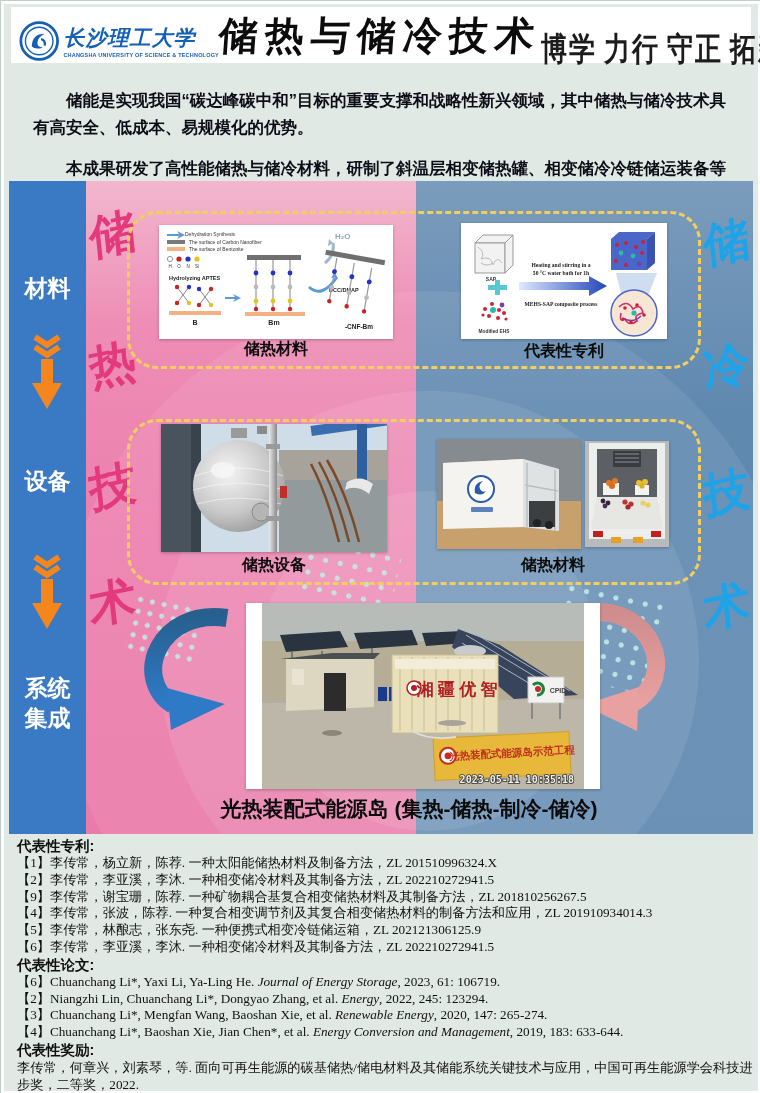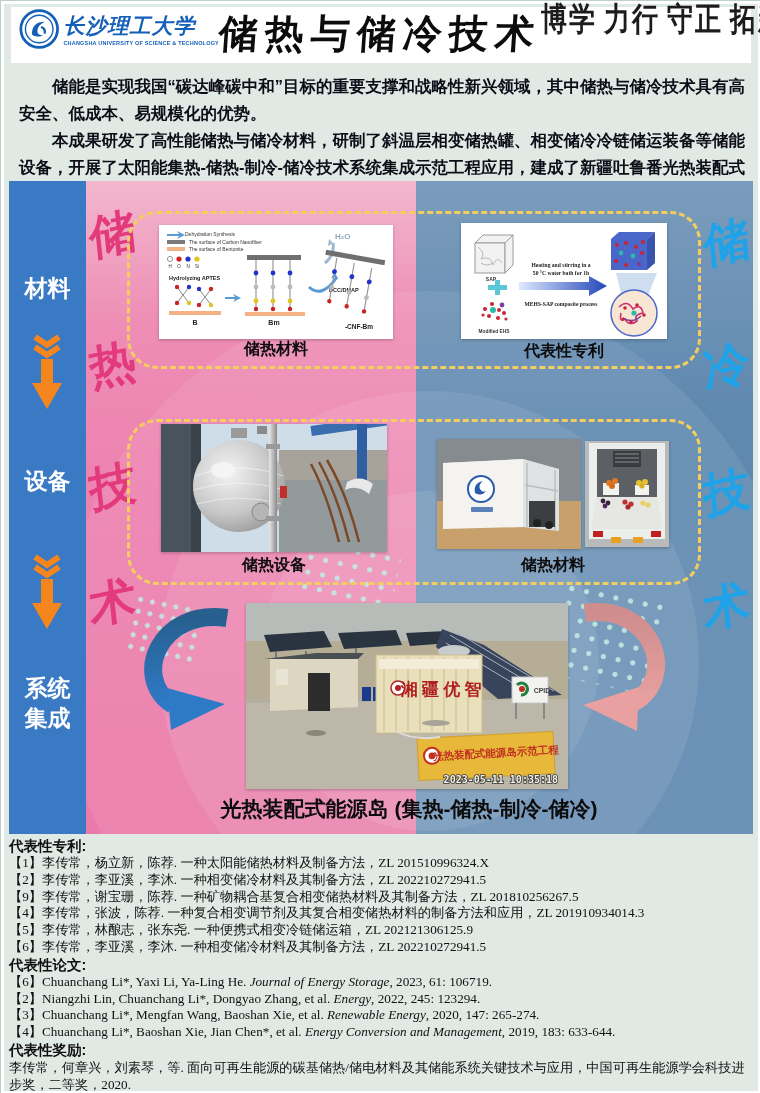--- a/index.html
+++ b/index.html
@@ -1,33 +1,33 @@
 <!DOCTYPE html>
 <html><head>
 <meta charset="utf-8">
 <style>
   html,body{margin:0;padding:0;background:#eef3f0;font-family:"Liberation Sans",sans-serif;}
   .poster{position:relative;width:760px;height:1093px;background:#e0e9e4;border:1px solid #bcd0c7;
           box-shadow:0 0 0 3px #fff inset;overflow:hidden;}
   
   .header{position:absolute;left:10px;top:6px;width:740px;height:56px;background:#fff;
-          display:flex;align-items:flex-start;}
+          display:flex;align-items:flex-end;}
   .logo{display:flex;align-items:center;gap:4px;padding-left:8px;width:200px;}
   .logo-txt .cn{font-size:21px;font-weight:900;font-style:italic;color:#1460b8;letter-spacing:1px;
                 font-family:"Liberation Serif",serif;white-space:nowrap;}
   .logo-txt .en{font-size:5.5px;font-weight:bold;color:#1460b8;letter-spacing:.2px;white-space:nowrap;}
   .ptitle{flex:1;text-align:center;font-size:39px;font-weight:900;color:#0c0c0c;letter-spacing:7px;
           font-family:"Liberation Serif",serif;transform:skewX(-4deg);white-space:nowrap;}
   .seals{display:flex;gap:7px;padding-right:14px;}
   .seal{font-size:26px;font-weight:900;color:#1c1c1c;line-height:26px;width:56px;text-align:center;
         font-family:"Liberation Serif",serif;transform:scaleY(1.25);letter-spacing:2px;}
   
   .intro{position:absolute;left:18px;top:72px;width:726px;color:#0d0d18;font-size:16.5px;
          font-weight:bold;line-height:27px;}
-  .intro p{margin:0;text-indent:2em;}
+  .intro p{margin:14px;text-indent:2em;}
   
   .main{position:absolute;left:8px;top:180px;width:744px;height:653px;overflow:hidden;}
   .bg-pink{position:absolute;left:77px;top:0;width:330px;height:100%;
            background:linear-gradient(180deg,#f2b7cd 0%,#ee8db5 22%,#ec7fae 55%,#ea7aa9 100%);}
   .bg-blue{position:absolute;left:407px;top:0;width:337px;height:100%;
            background:linear-gradient(180deg,#7b9cbc 0%,#6089b0 35%,#5f88b0 100%);}
   .glow{position:absolute;border-radius:50%;}
   .g1{left:50px;top:110px;width:740px;height:740px;background:rgba(255,255,255,.08);}
   .g2{left:150px;top:210px;width:540px;height:540px;background:rgba(255,255,255,.09);}
   .g3{left:250px;top:310px;width:340px;height:340px;background:rgba(255,255,255,.09);}
@@ -56,33 +56,33 @@
   .dash{position:absolute;border:3px dashed #f3cd5e;border-radius:30px;}
   .dash.mat{left:118px;top:30px;width:568px;height:152px;}
   .dash.dev{left:118px;top:238px;width:568px;height:160px;}
   
   .fig{position:absolute;background:#fff;box-shadow:0 1px 3px rgba(0,0,0,.25);}
   .f-hm{left:150px;top:44px;width:234px;height:114px;}
   .f-cm{left:452px;top:42px;width:206px;height:116px;}
   .f-hd{left:152px;top:243px;width:226px;height:128px;}
   .f-cd1{left:428px;top:258px;width:144px;height:110px;}
   .f-cd2{left:576px;top:260px;width:84px;height:106px;}
-  .f-isl{left:237px;top:422px;width:322px;height:186px;}
+  .f-isl{left:237px;top:422px;width:354px;height:186px;}
   .fig svg{display:block;width:100%;height:100%;}
   .cap{position:absolute;text-align:center;font-size:16px;font-weight:900;color:#0c0c0c;}
   .c-hm{left:150px;top:158px;width:234px;}
   .c-cm{left:452px;top:160px;width:206px;}
   .c-hd{left:152px;top:374px;width:226px;}
   .c-cd{left:428px;top:374px;width:232px;}
   .c-isl{left:150px;top:614px;width:500px;font-size:21px;}
   .curve{position:absolute;}
   .cv-b{left:120px;top:425px;width:126px;height:132px;}
   .cv-p{left:556px;top:418px;width:116px;height:140px;}
   
-  .pub{position:absolute;left:8px;top:836px;width:740px;color:#101010;}
+  .pub{position:absolute;left:16px;top:836px;width:740px;color:#101010;}
   .pub-h{font-size:14.5px;font-weight:900;line-height:18px;}
   .pub-line{font-size:13.2px;line-height:16.8px;font-family:"Liberation Serif",serif;}
   .pub-line i{font-style:italic;}
   .aw{line-height:17px;}
 </style>
 </head>
 <body>
 
 <div class="poster">
 
@@ -497,16 +497,16 @@
     <div class="pub-line">【9】李传常，谢宝珊，陈荐. 一种矿物耦合基复合相变储热材料及其制备方法，ZL 201810256267.5</div>
     <div class="pub-line">【4】李传常，张波，陈荐. 一种复合相变调节剂及其复合相变储热材料的制备方法和应用，ZL 201910934014.3</div>
     <div class="pub-line">【5】李传常，林酿志，张东尧. 一种便携式相变冷链储运箱，ZL 202121306125.9</div>
     <div class="pub-line">【6】李传常，李亚溪，李沐. 一种相变储冷材料及其制备方法，ZL 202210272941.5</div>
     <div class="pub-h">代表性论文:</div>
     <div class="pub-line"><span>【6】Chuanchang Li*, Yaxi Li, Ya-Ling He. </span><i>Journal of Energy Storage</i><span>, 2023, 61: 106719.</span></div>
     <div class="pub-line"><span>【2】Niangzhi Lin, Chuanchang Li*, Dongyao Zhang, et al. </span><i>Energy</i><span>, 2022, 245: 123294.</span></div>
     <div class="pub-line"><span>【3】Chuanchang Li*, Mengfan Wang, Baoshan Xie, et al. </span><i>Renewable Energy</i><span>, 2020, 147: 265-274.</span></div>
     <div class="pub-line"><span>【4】Chuanchang Li*, Baoshan Xie, Jian Chen*, et al. </span><i>Energy Conversion and Management</i><span>, 2019, 183: 633-644.</span></div>
     <div class="pub-h">代表性奖励:</div>
-    <div class="pub-line aw">李传常，何章兴，刘素琴，等. 面向可再生能源的碳基储热/储电材料及其储能系统关键技术与应用，中国可再生能源学会科技进步奖，二等奖，2020.</div>
+    <div class="pub-line aw">李传常，何章兴，刘素琴，等. 面向可再生能源的碳基储热/储电材料及其储能系统关键技术与应用，中国可再生能源学会科技进步奖，二等奖，2022.</div>
   </div>
 
 </div>
 
 </body></html>

